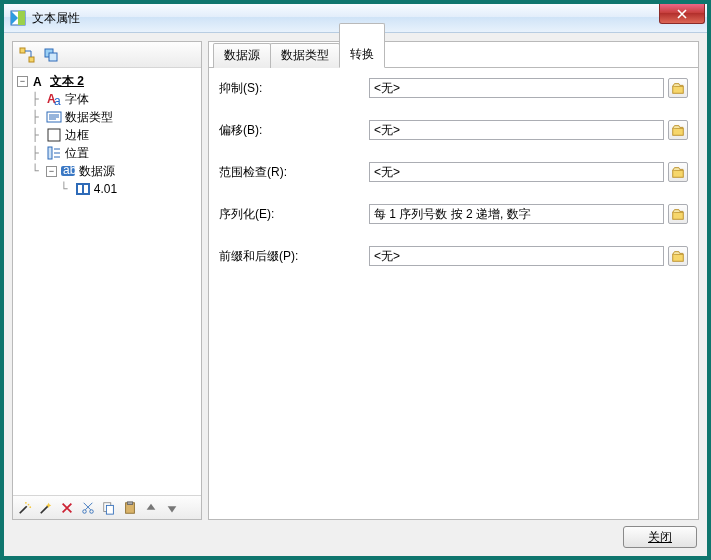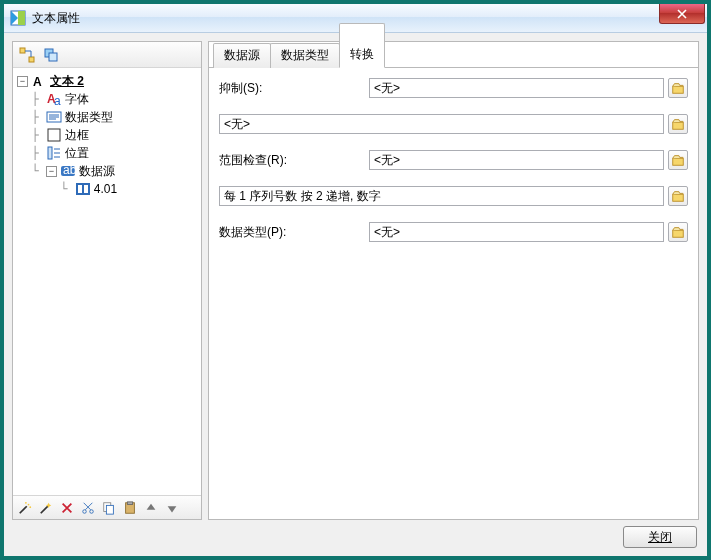--- a/index.html
+++ b/index.html
@@ -22,21 +22,21 @@
 .expander { width: 11px; height: 11px; border: 1px solid #919191; background: #fff; display: inline-flex; align-items: center; justify-content: center; margin-right: 3px; font-size: 9px; line-height: 1; color: #333; }
 .node-icon { width: 16px; height: 16px; margin-right: 3px; display: inline-flex; align-items: center; justify-content: center; }
 .node-label { }
 .bold { font-weight: bold; text-decoration: underline; }
 .left-bottom-toolbar { height: 24px; border-top: 1px solid #d6d6d6; background: linear-gradient(#fdfdfd,#ececec); display: flex; align-items: center; padding: 0 2px; gap: 1px; }
 .right-pane { flex: 1; border: 1px solid #b9b9b9; background: #fff; display: flex; flex-direction: column; }
 .tabs { display: flex; align-items: flex-end; height: 26px; padding: 4px 4px 0 4px; background: #fff; border-bottom: 1px solid #b9b9b9; gap: 0; }
 .tab { padding: 3px 10px 4px 10px; border: 1px solid #b9b9b9; border-bottom: none; background: linear-gradient(#fdfdfd,#ececec); margin-right: -1px; position: relative; top: 1px; border-radius: 2px 2px 0 0; }
 .tab.active { background: #fff; z-index: 2; padding-top: 22px; top: 1px; border-bottom: 1px solid #fff; }
 .tab-content { flex: 1; padding: 10px 10px; overflow: auto; }
-.form-row { display: flex; align-items: center; margin-bottom: 16px; }
+.form-row { display: flex; align-items: center; margin-bottom: 22px; }
 .form-label { width: 150px; }
 .form-input-wrap { flex: 1; display: flex; align-items: center; gap: 4px; }
 .form-input { flex: 1; height: 20px; border: 1px solid #abadb3; background: #fff; padding: 0 4px; font-size: 12px; }
 .browse-btn { width: 20px; height: 20px; border: 1px solid #abadb3; background: linear-gradient(#fdfdfd,#ececec); display: flex; align-items: center; justify-content: center; border-radius: 2px; }
 .footer { display: flex; justify-content: flex-end; gap: 8px; padding: 0 2px; text-decoration: underline; }
 .btn { min-width: 74px; height: 22px; border: 1px solid #8a8a8a; background: linear-gradient(#fdfdfd,#e4e4e4); border-radius: 3px; display: flex; align-items: center; justify-content: center; padding: 0 14px; }
 </style>
 </head>
 <body>
 
@@ -214,20 +214,21 @@
               <input class="form-input" value="&lt;无&gt;" style="">
               <div class="browse-btn">
                   <svg width="14" height="14" viewBox="0 0 16 16">
                     <rect x="2" y="6" width="12" height="8" fill="#f6d66b" stroke="#b88a1f"></rect>
                     <path d="M2 6 l2 -3 h5 l1 2 h4" fill="#f6e6a6" stroke="#b88a1f"></path>
                   </svg>
                 </div>
             </div>
           </div>
           <div class="form-row">
+            <div class="form-label">偏移(B):</div>
             <div class="form-input-wrap">
               <input class="form-input" value="&lt;无&gt;" style="">
               <div class="browse-btn">
                   <svg width="14" height="14" viewBox="0 0 16 16">
                     <rect x="2" y="6" width="12" height="8" fill="#f6d66b" stroke="#b88a1f"></rect>
                     <path d="M2 6 l2 -3 h5 l1 2 h4" fill="#f6e6a6" stroke="#b88a1f"></path>
                   </svg>
                 </div>
             </div>
           </div>
@@ -237,32 +238,33 @@
               <input class="form-input" value="&lt;无&gt;" style="">
               <div class="browse-btn">
                   <svg width="14" height="14" viewBox="0 0 16 16">
                     <rect x="2" y="6" width="12" height="8" fill="#f6d66b" stroke="#b88a1f"></rect>
                     <path d="M2 6 l2 -3 h5 l1 2 h4" fill="#f6e6a6" stroke="#b88a1f"></path>
                   </svg>
                 </div>
             </div>
           </div>
           <div class="form-row">
+            <div class="form-label">序列化(E):</div>
             <div class="form-input-wrap">
               <input class="form-input" value="每 1 序列号数 按 2 递增, 数字" style="">
               <div class="browse-btn">
                   <svg width="14" height="14" viewBox="0 0 16 16">
                     <rect x="2" y="6" width="12" height="8" fill="#f6d66b" stroke="#b88a1f"></rect>
                     <path d="M2 6 l2 -3 h5 l1 2 h4" fill="#f6e6a6" stroke="#b88a1f"></path>
                   </svg>
                 </div>
             </div>
           </div>
           <div class="form-row">
-            <div class="form-label">数据类型(P):</div>
+            <div class="form-label">前缀和后缀(P):</div>
             <div class="form-input-wrap">
               <input class="form-input" value="&lt;无&gt;" style="">
               <div class="browse-btn">
                   <svg width="14" height="14" viewBox="0 0 16 16">
                     <rect x="2" y="6" width="12" height="8" fill="#f6d66b" stroke="#b88a1f"></rect>
                     <path d="M2 6 l2 -3 h5 l1 2 h4" fill="#f6e6a6" stroke="#b88a1f"></path>
                   </svg>
                 </div>
             </div>
           </div>

